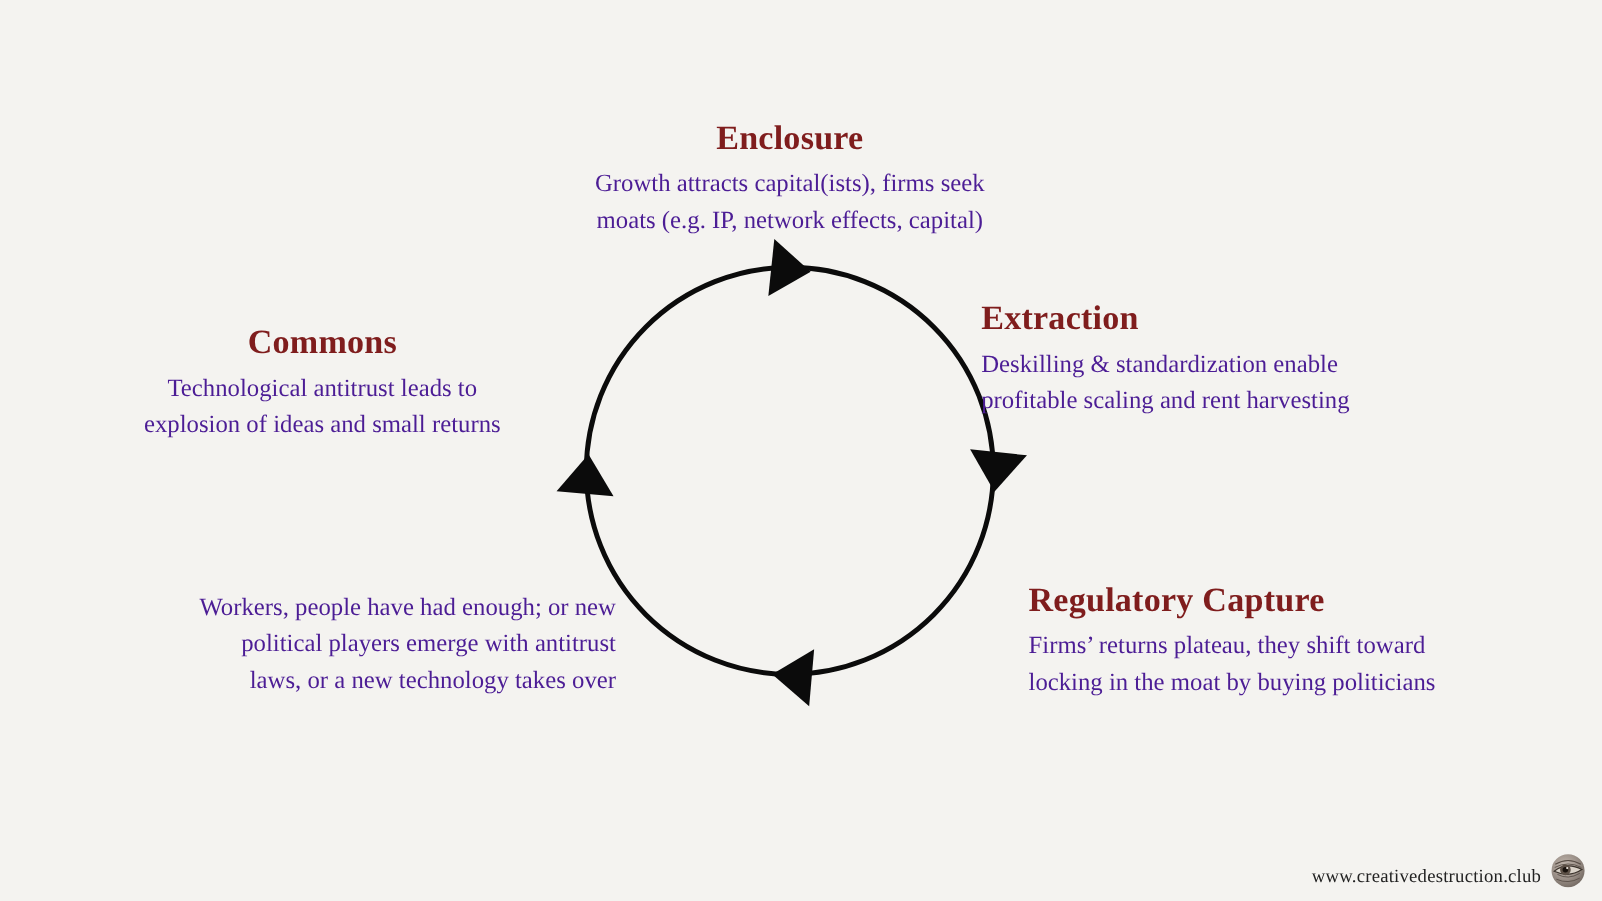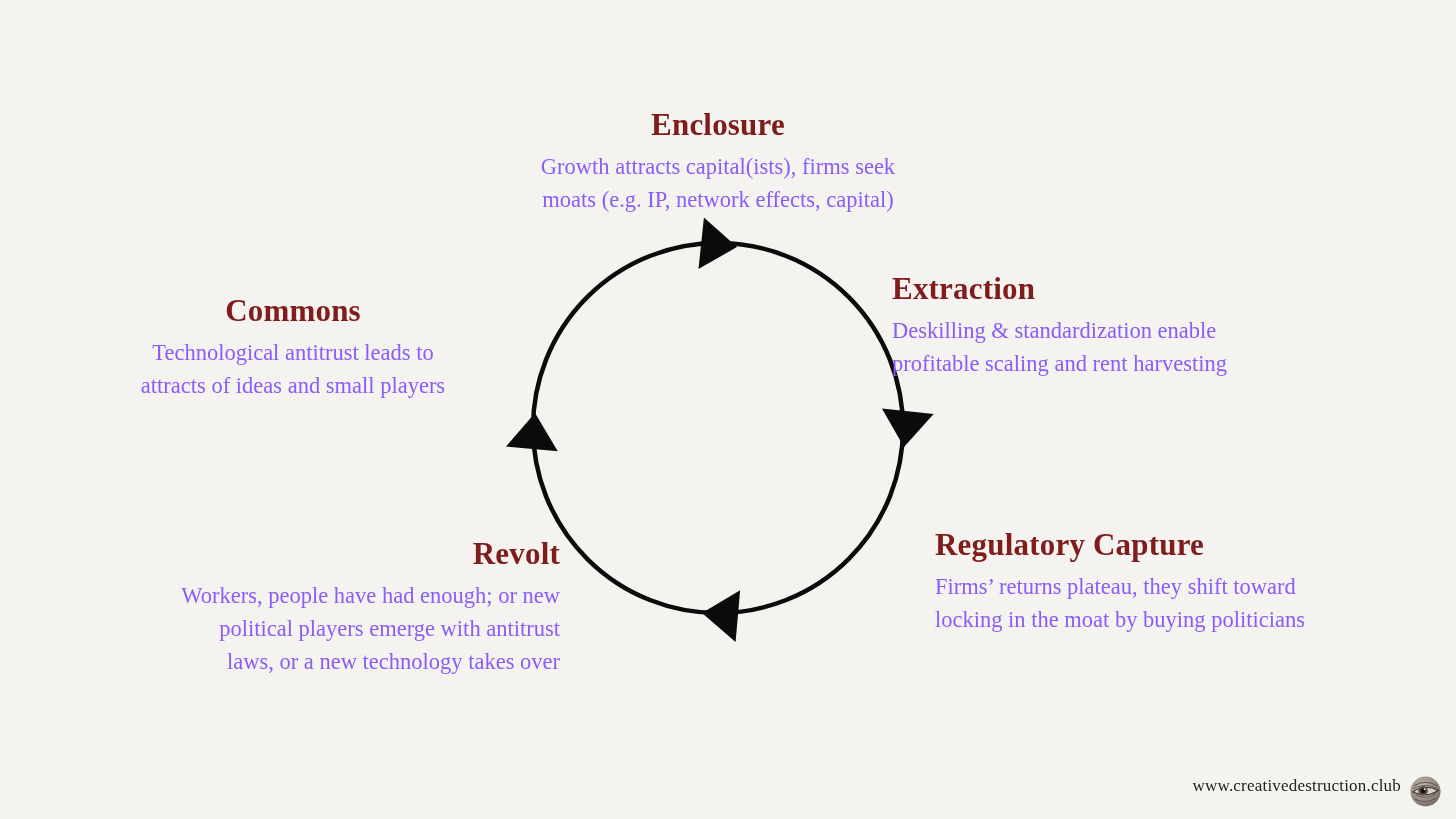--- a/index.html
+++ b/index.html
@@ -30,33 +30,33 @@
     font-weight: 700;
     font-size: 31px;
     line-height: 1.2;
     color: #7f1d1d;
     letter-spacing: 0.2px;
     margin-bottom: 7px;
   }
   .stage-desc {
     font-size: 22.5px;
     line-height: 33px;
-    color: #8b5cf6;
+    color: #4c1d95;
   }
   .stage-enclosure   { left: 448px; top: 106px; width: 540px; text-align: center; }
   .stage-extraction  { left: 892px; top: 270px; width: 430px; text-align: left; }
   .stage-regulatory  { left: 899px; top: 526px; width: 440px; text-align: left; margin-left: 36px; }
   .stage-revolt      { left: 160px; top: 535px; width: 400px; text-align: right; }
   .stage-commons     { left:  93px; top: 292px; width: 400px; text-align: center; }
   .footer {
     position: absolute;
     right: 15px;
     bottom: 12px;
     display: flex;
-    align-items: flex-start;
+    align-items: flex-end;
     gap: 9px;
   }
   .footer-url {
     font-size: 17px;
     color: #222222;
     letter-spacing: 0.2px;
   }
   .logo {
     display: inline-flex;
     width: 31px;
@@ -94,33 +94,32 @@
 
   <div class="stage stage-regulatory">
     <div class="stage-title">Regulatory Capture</div>
     <div class="stage-desc">
       <div>Firms’ returns plateau, they shift toward</div>
       <div>locking in the moat by buying politicians</div>
     </div>
   </div>
 
   <div class="stage stage-revolt">
-    <div class="stage-title">Revolt</div>
     <div class="stage-desc">
       <div>Workers, people have had enough; or new</div>
       <div>political players emerge with antitrust</div>
       <div>laws, or a new technology takes over</div>
     </div>
   </div>
 
   <div class="stage stage-commons">
     <div class="stage-title">Commons</div>
     <div class="stage-desc">
       <div>Technological antitrust leads to</div>
-      <div>attracts of ideas and small players</div>
+      <div>explosion of ideas and small returns</div>
     </div>
   </div>
 
   <div class="footer">
     <span class="footer-url">www.creativedestruction.club</span>
     <span class="logo">
       <svg viewBox="0 0 32 32" width="31" height="31" aria-hidden="true">
         <defs>
           <radialGradient id="logograd" cx="40%" cy="35%" r="75%">
             <stop offset="0%" stop-color="#c4b9b0"></stop>

